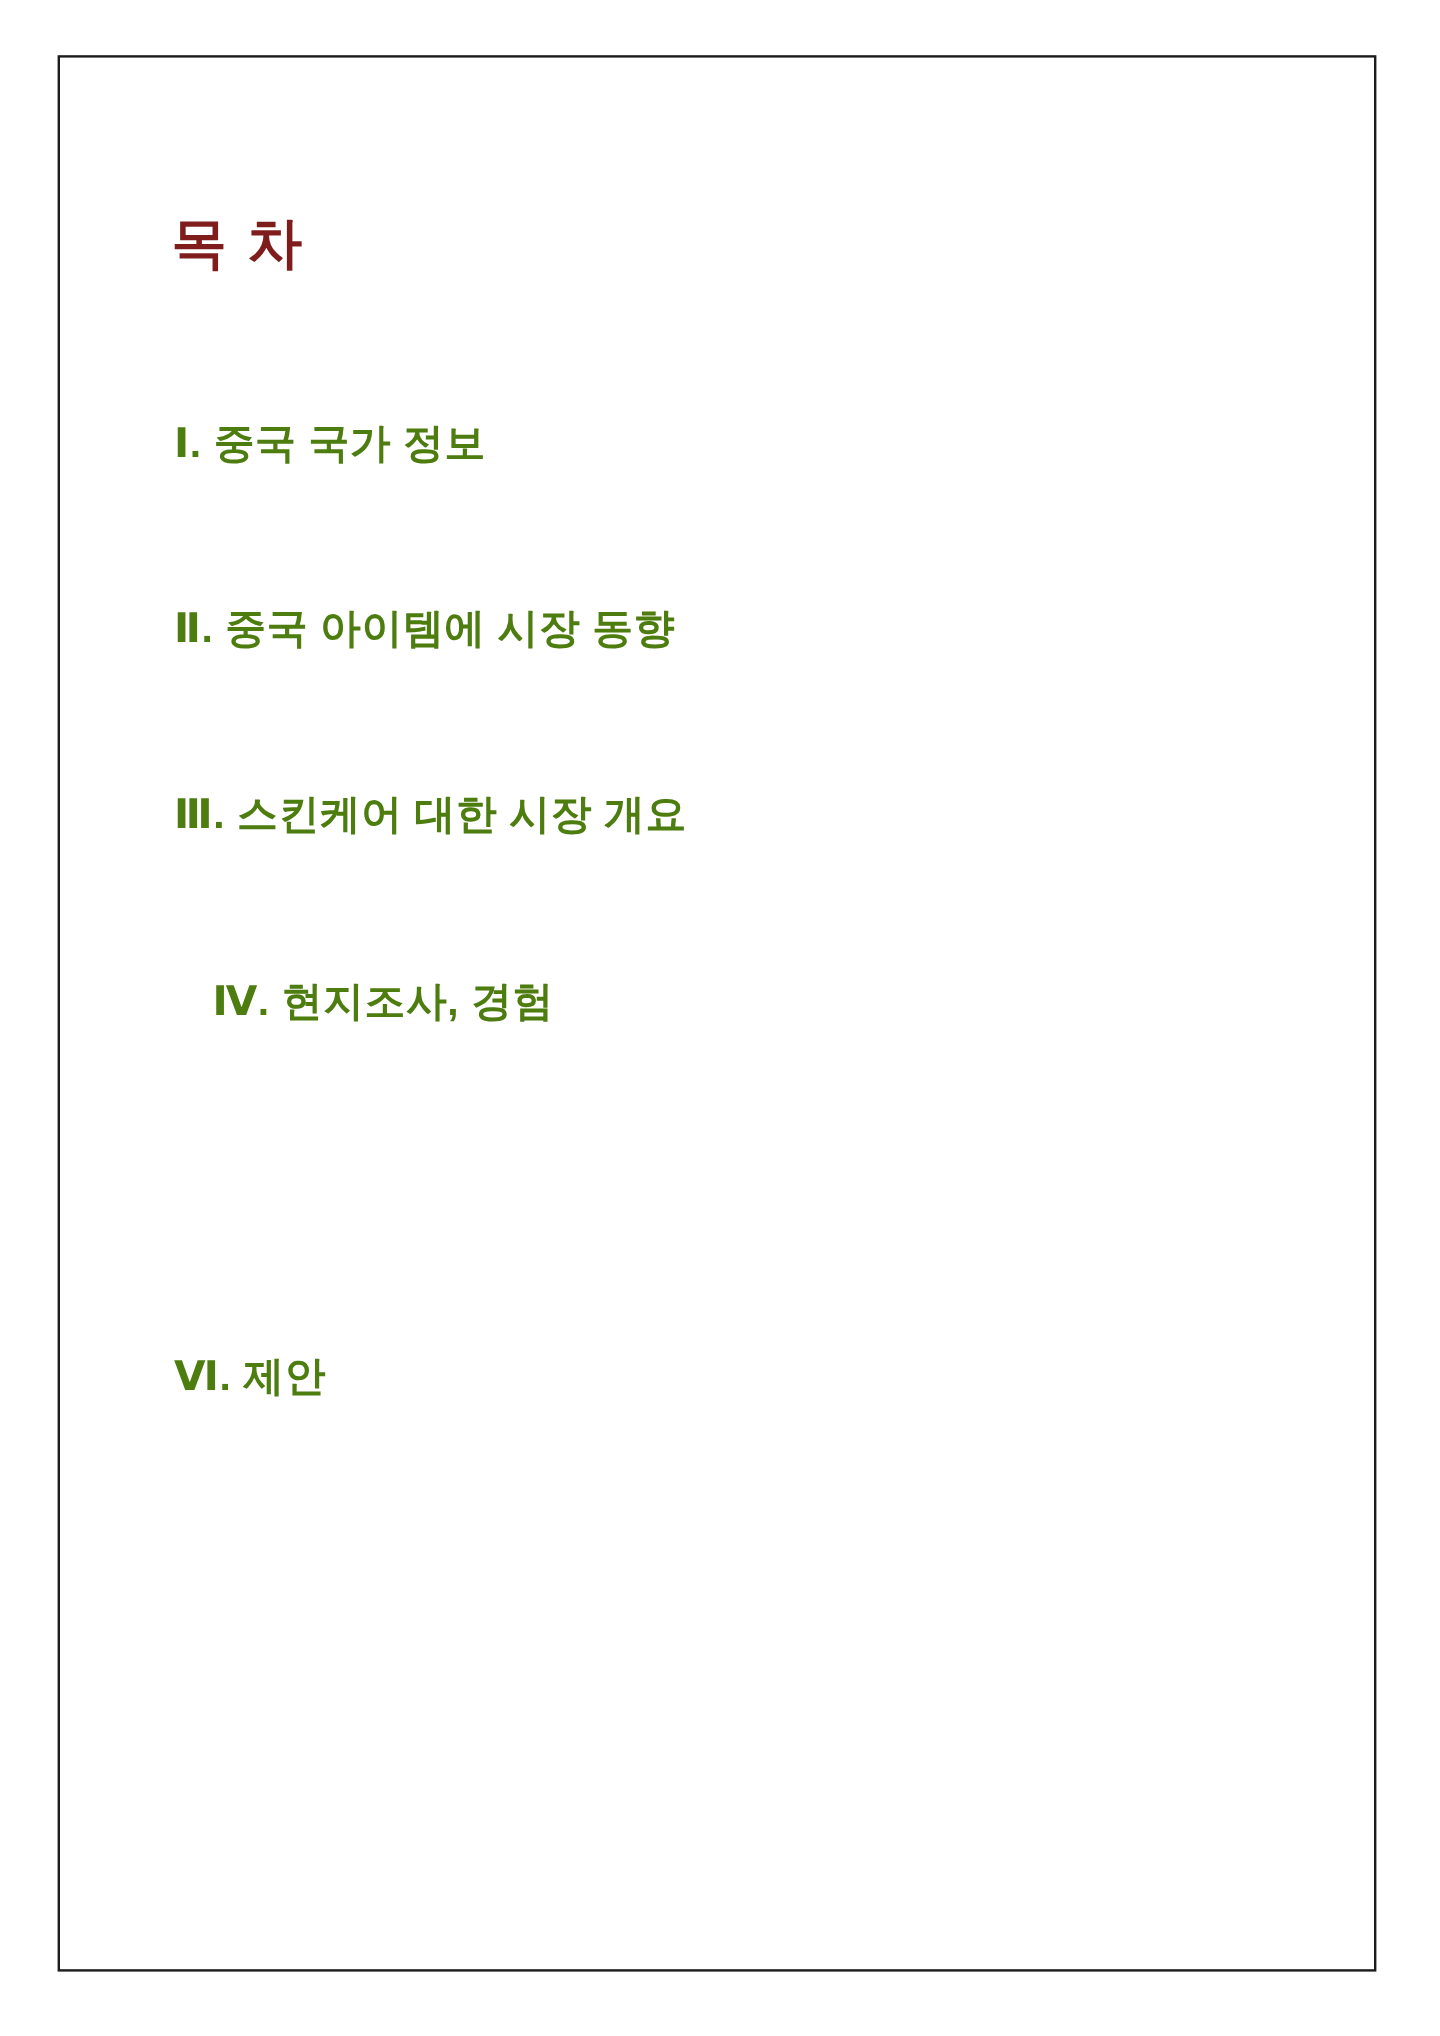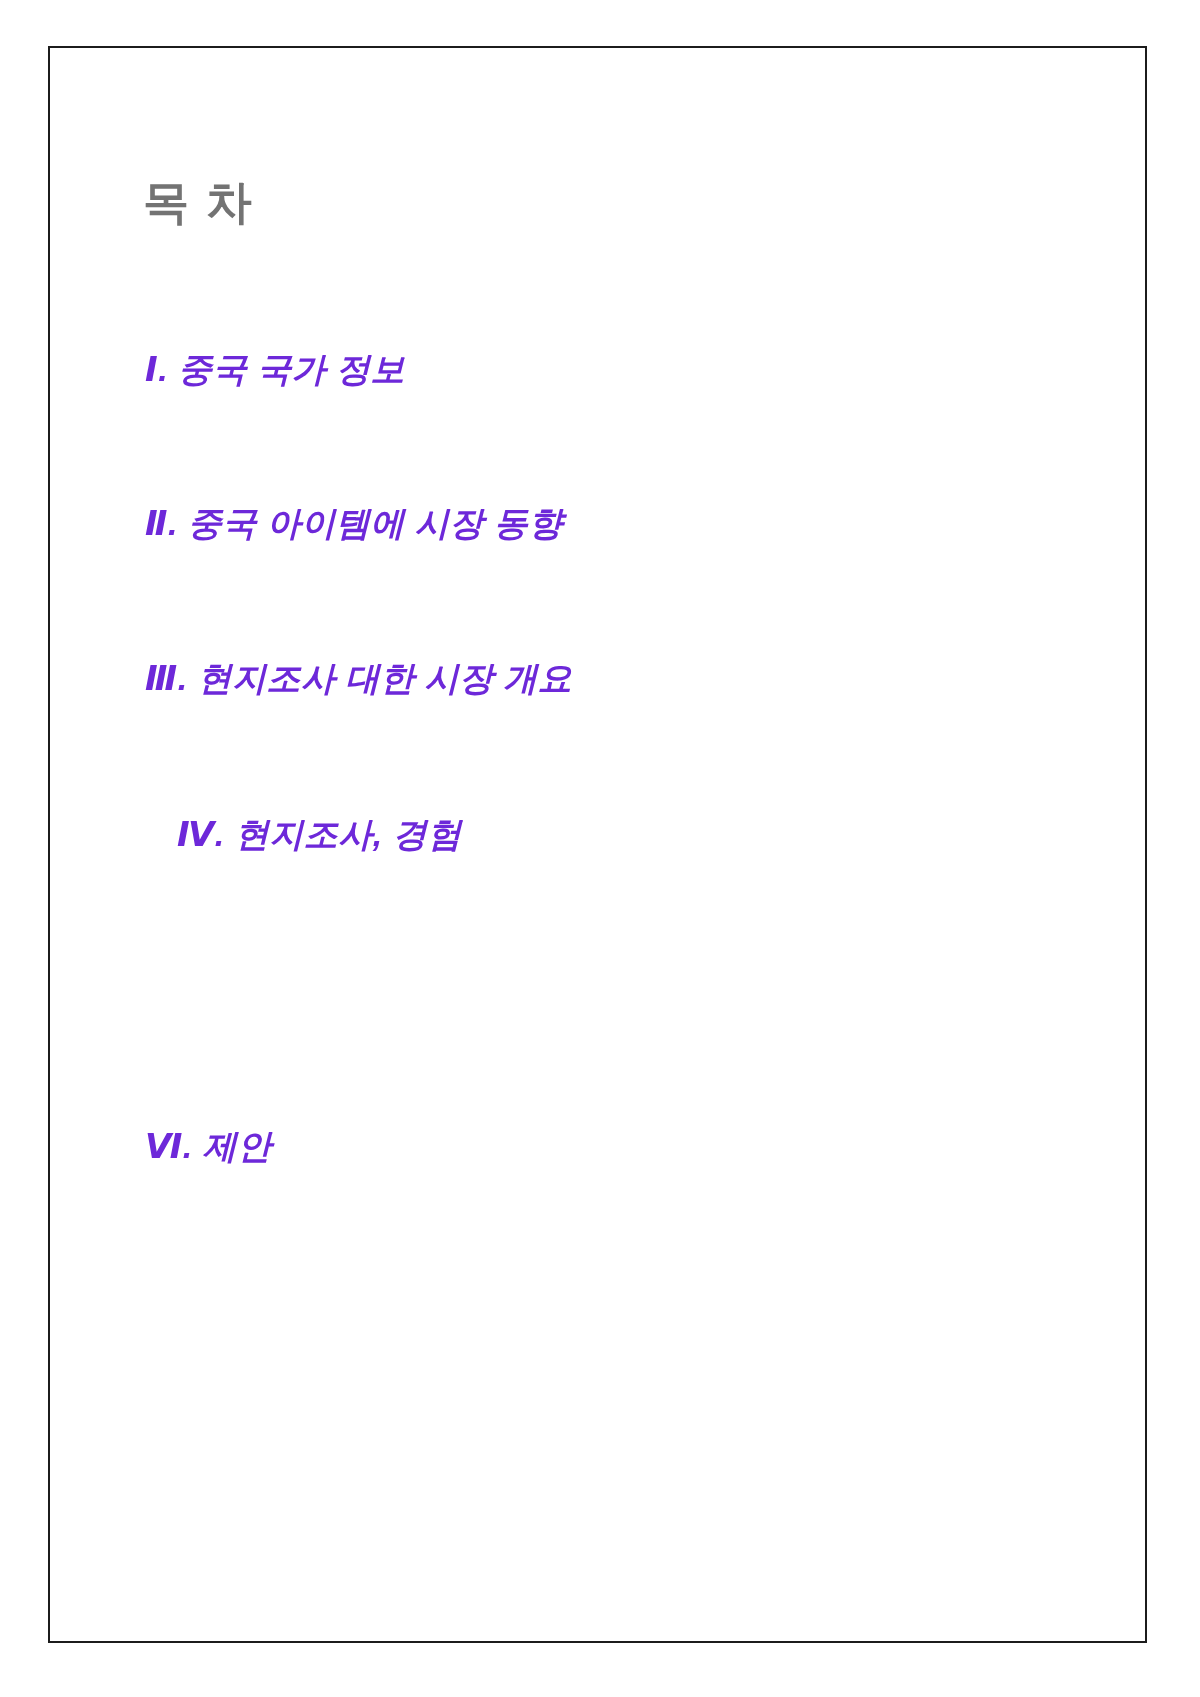--- a/index.html
+++ b/index.html
@@ -33,51 +33,50 @@
     box-sizing: border-box;
     background: #ffffff;
   }
   .doc-title {
     position: absolute;
     left: 143px;
     top: 172px;
     font-size: 46px;
     font-weight: 700;
     letter-spacing: 2px;
-    color: #737373;
+    color: #7f1d1d;
     white-space: nowrap;
   }
   .toc-item {
     position: absolute;
     left: 145px;
     font-size: 34px;
     font-weight: 700;
-    color: #6d28d9;
+    color: #4d7c0f;
     white-space: nowrap;
     letter-spacing: 0.5px;
-    font-style: italic;
   }
   .toc-item-0 { top: 347px; }
   .toc-item-1 { top: 501px; }
   .toc-item-2 { top: 656px; }
   .toc-item-3 { top: 812px; margin-left: 32px; }
   .toc-item-4 { top: 966px; }
   .toc-item-5 { top: 1124px; text-align: center; }
 </style>
 </head>
 <body>
 
 <div class="page">
   <div class="page-border"></div>
 
   <div class="doc-title">목 차</div>
 
   <div class="toc-item toc-item-0">Ⅰ. 중국 국가 정보</div>
 
   <div class="toc-item toc-item-1">Ⅱ. 중국 아이템에 시장 동향</div>
 
-  <div class="toc-item toc-item-2">Ⅲ. 현지조사 대한 시장 개요</div>
+  <div class="toc-item toc-item-2">Ⅲ. 스킨케어 대한 시장 개요</div>
 
   <div class="toc-item toc-item-3">Ⅳ. 현지조사, 경험</div>
 
 
   <div class="toc-item toc-item-5">Ⅵ. 제안</div>
 </div>
 
 </body></html>

